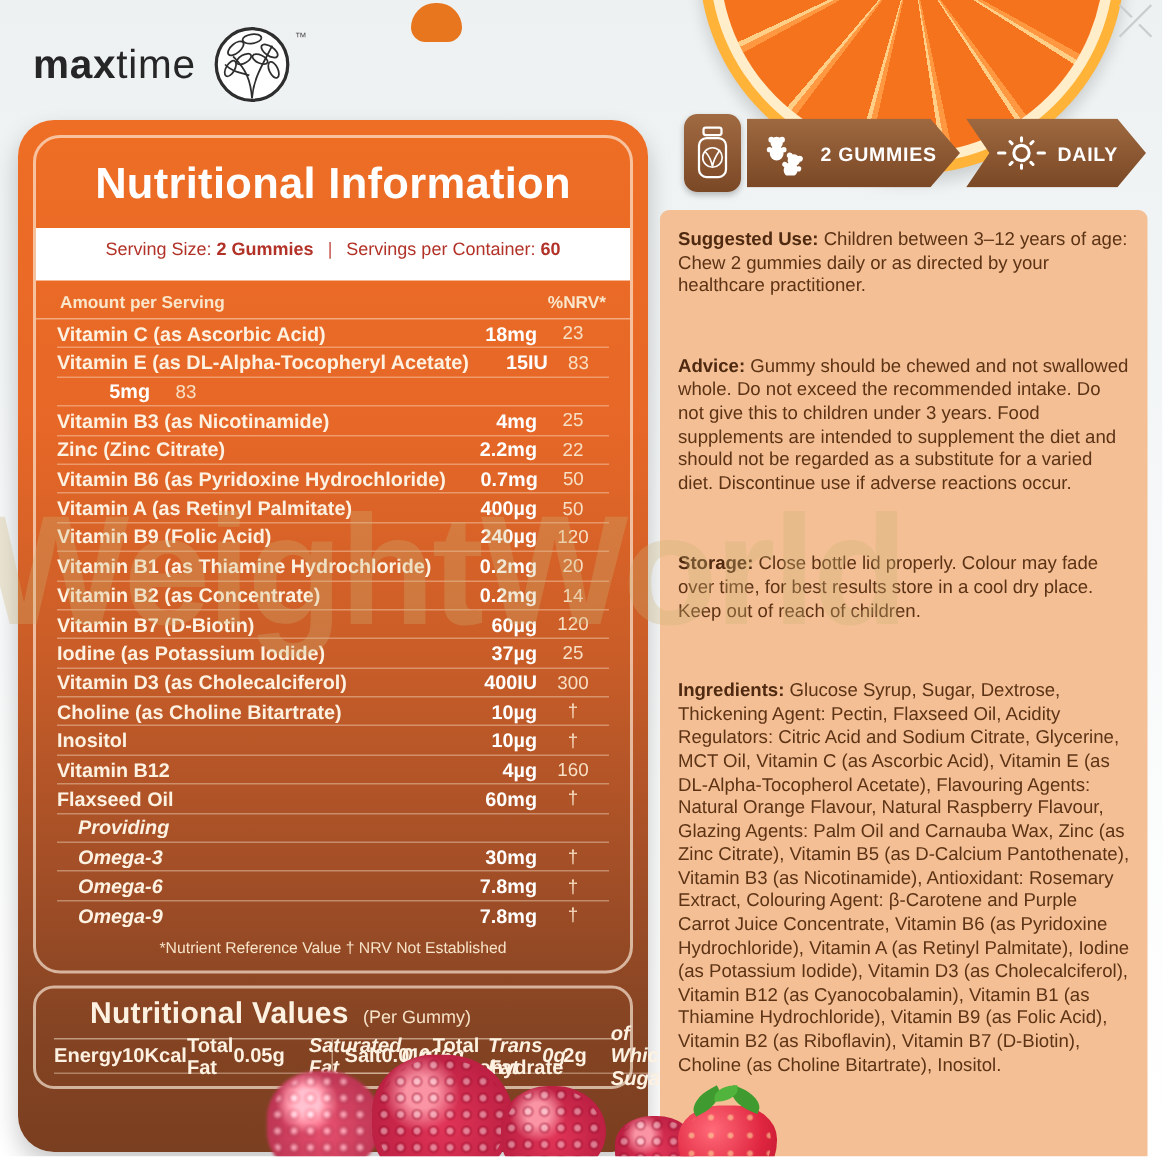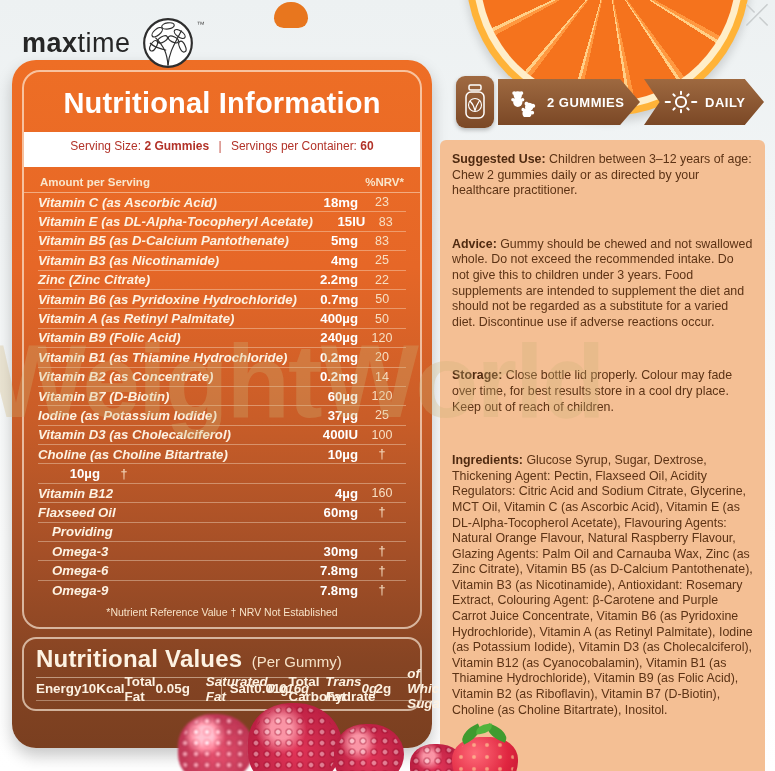--- a/index.html
+++ b/index.html
@@ -28,42 +28,42 @@
   .badges{position:absolute;left:456px;top:76px;height:52px;display:flex;align-items:center;z-index:3;}
   .jar-badge{width:38px;height:52px;border-radius:9px;background:linear-gradient(180deg,#a06a42,#7b4826);
     display:flex;align-items:center;justify-content:center;box-shadow:0 2px 4px rgba(0,0,0,.25);}
   .banner{height:46px;display:flex;align-items:center;color:#fff;font-weight:700;
     background:linear-gradient(180deg,#9e6940,#7b4826);box-shadow:0 2px 4px rgba(0,0,0,.2);}
   .banner1{margin-left:4px;width:132px;clip-path:polygon(0 0,86% 0,100% 50%,86% 100%,0 100%);padding-left:10px;}
   .banner2{margin-left:4px;width:100px;clip-path:polygon(0 0,84% 0,100% 50%,84% 100%,0 100%,13% 50%);padding-left:20px;}
   .banner .lbl{font-size:13px;letter-spacing:.5px;}
   .banner svg{margin-right:7px;flex:0 0 auto;}
   
-  .lpanel{position:absolute;left:12px;top:60px;width:420px;height:688px;border-radius:24px;z-index:4;
+  .lpanel{position:absolute;left:12px;top:80px;width:420px;height:688px;border-radius:24px;z-index:4;
     background:linear-gradient(180deg,#ee6e25 0%,#e66727 30%,#c95d28 52%,#a44f27 72%,#854423 88%,#7a3f20 100%);
     box-shadow:0 8px 16px rgba(0,0,0,.22);}
   .ibox{border:2px solid rgba(253,240,222,.65);border-radius:18px;margin:10px 10px 0 10px;overflow:hidden;}
   .ptitle{color:#fff;font-weight:700;font-size:29px;text-align:center;padding:15px 0 12px 0;letter-spacing:.2px;}
   .servebar{background:#fff;color:#b23228;text-align:center;font-size:12px;height:35px;line-height:29px;white-space:nowrap;}
   .servebar b{font-weight:700;}
   .servebar .sep{margin:0 6px;color:#c4534a;}
   .thead{display:flex;justify-content:space-between;color:#f9e6cb;font-weight:700;font-size:11.5px;
     padding:9px 16px 4px 16px;border-bottom:1px solid rgba(252,238,218,.5);}
   .rows{padding:0 14px;}
   .trow{display:flex;align-items:center;height:18.4px;border-bottom:1px solid rgba(252,238,218,.38);
     color:#fdf2e2;font-size:13.2px;font-weight:600;}
-  .trow .tname{flex:1;white-space:nowrap;font-style:italic;}
+  .trow .tname{flex:1;white-space:nowrap;}
   .trow .tamt{width:62px;text-align:right;color:#ffffff;}
   .trow .tnrv{width:48px;text-align:center;color:#f7dfc3;font-weight:400;font-size:12.5px;}
   .trow.ind .tname{padding-left:14px;font-style:italic;}
   .footnote{color:#f7e3c8;font-size:10.5px;text-align:center;padding:7px 0 9px 0;}
   .vbox{border:2px solid rgba(253,240,222,.65);border-radius:14px;margin:8px 10px 0 10px;padding:6px 12px 8px 12px;}
   .vtitle{color:#fdf2e2;border-bottom:1px solid rgba(252,238,218,.5);padding-bottom:4px;}
-  .vtitle .big{font-size:24px;font-weight:700;letter-spacing:.2px;}
-  .vtitle .small{font-size:15px;font-weight:400;color:#f7e3c8;margin-left:5px;}
+  .vtitle .big{font-size:20px;font-weight:700;letter-spacing:.2px;margin-left:24px;}
+  .vtitle .small{font-size:12px;font-weight:400;color:#f7e3c8;margin-left:5px;}
   .vcols{display:flex;}
   .vcol{display:flex;flex-direction:row;}
   .vcol.left{width:47.5%;border-right:1px solid rgba(252,238,218,.5);padding-right:8px;}
   .vcol.right{flex:1;padding-left:8px;}
   .vrow{display:flex;justify-content:space-between;height:21.5px;align-items:center;
     border-bottom:1px solid rgba(252,238,218,.38);color:#fdf2e2;font-size:13.4px;font-weight:700;}
   .vrow:last-child{border-bottom:none;}
   .vrow.it{font-style:italic;}
   .vrow.it .vn{padding-left:16px;}
   
@@ -187,21 +187,20 @@
             <span class="tname">Vitamin C (as Ascorbic Acid)</span>
             <span class="tamt">18mg</span>
             <span class="tnrv">23</span>
           </div>
         <div class="trow">
             <span class="tname">Vitamin E (as DL-Alpha-Tocopheryl Acetate)</span>
             <span class="tamt">15IU</span>
             <span class="tnrv">83</span>
           </div>
         <div class="trow">
-            <span class="tname">Vitamin B5 (as D-Calcium Pantothenate)</span>
             <span class="tamt">5mg</span>
             <span class="tnrv">83</span>
           </div>
         <div class="trow">
             <span class="tname">Vitamin B3 (as Nicotinamide)</span>
             <span class="tamt">4mg</span>
             <span class="tnrv">25</span>
           </div>
         <div class="trow">
             <span class="tname">Zinc (Zinc Citrate)</span>
@@ -239,28 +238,29 @@
             <span class="tnrv">120</span>
           </div>
         <div class="trow">
             <span class="tname">Iodine (as Potassium Iodide)</span>
             <span class="tamt">37µg</span>
             <span class="tnrv">25</span>
           </div>
         <div class="trow">
             <span class="tname">Vitamin D3 (as Cholecalciferol)</span>
             <span class="tamt">400IU</span>
-            <span class="tnrv">100</span>
+            <span class="tnrv">300</span>
           </div>
         <div class="trow">
             <span class="tname">Choline (as Choline Bitartrate)</span>
             <span class="tamt">10µg</span>
             <span class="tnrv">†</span>
           </div>
         <div class="trow">
+            <span class="tname">Inositol</span>
             <span class="tamt">10µg</span>
             <span class="tnrv">†</span>
           </div>
         <div class="trow">
             <span class="tname">Vitamin B12</span>
             <span class="tamt">4µg</span>
             <span class="tnrv">160</span>
           </div>
         <div class="trow">
             <span class="tname">Flaxseed Oil</span>

